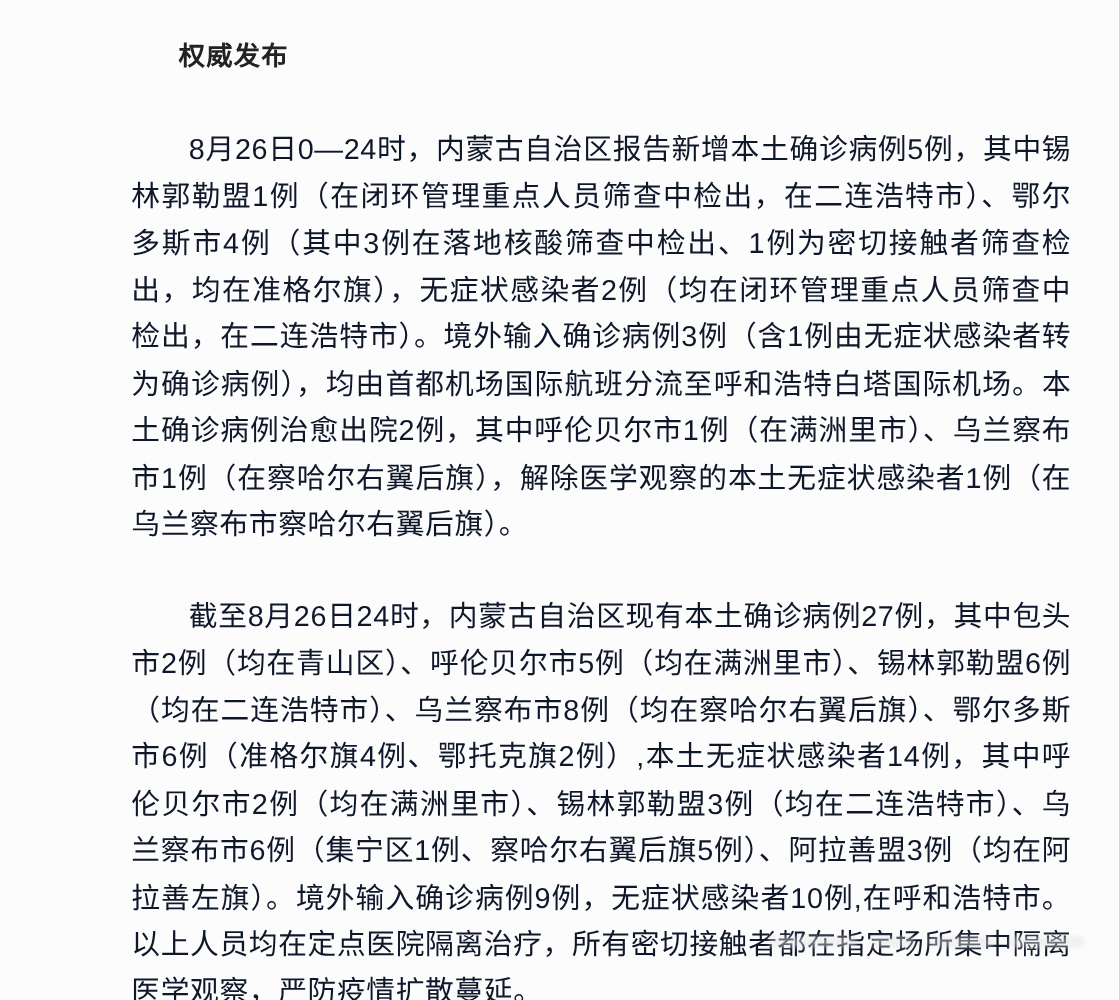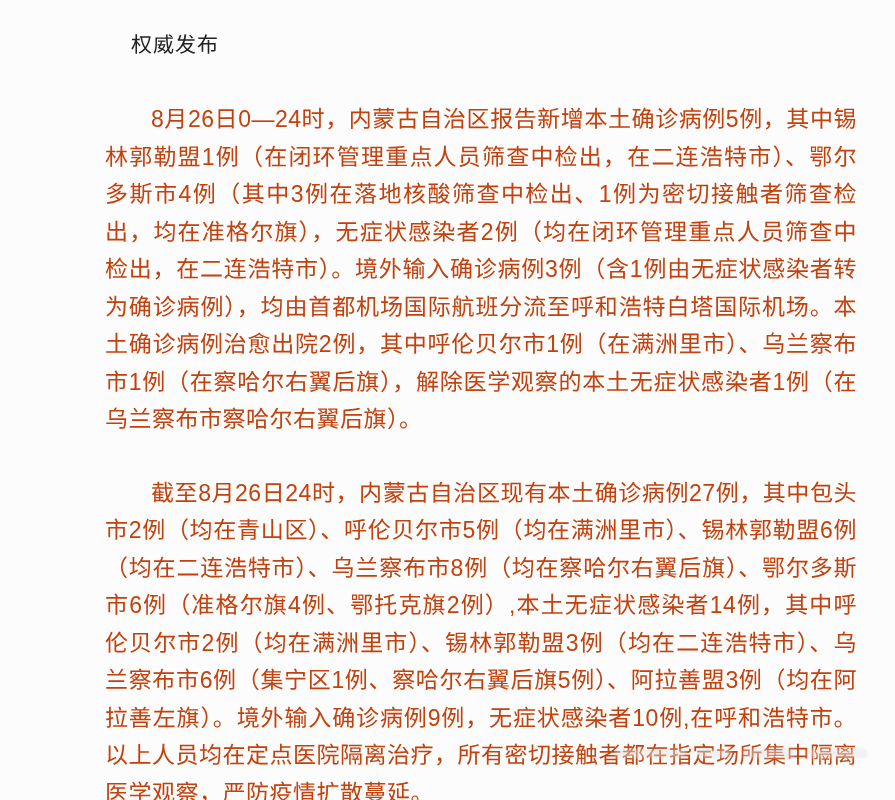--- a/index.html
+++ b/index.html
@@ -18,33 +18,33 @@
     box-sizing: border-box;
   }
   .content {
     position: absolute;
     top: 28px;
     left: 105px;
     width: 752px;
   }
   .doc-title {
     font-size: 21px;
-    font-weight: normal;
+    font-weight: bold;
     color: #222222;
-    margin: 0 0 0 26px;
+    margin: 0 0 0 38px;
     letter-spacing: 1px;
   }
   .doc-paragraph {
     font-size: 23px;
     line-height: 37.5px;
     letter-spacing: 0.5px;
     text-indent: 2em;
     text-align: justify;
     margin: 0;
-    color: #c2410c;
+    color: #0f172a;
   }
   .doc-paragraph.first {
     margin-top: 43px;
   }
   .doc-paragraph.second {
     margin-top: 36px;
   }
   
   .watermark {
     position: absolute;

